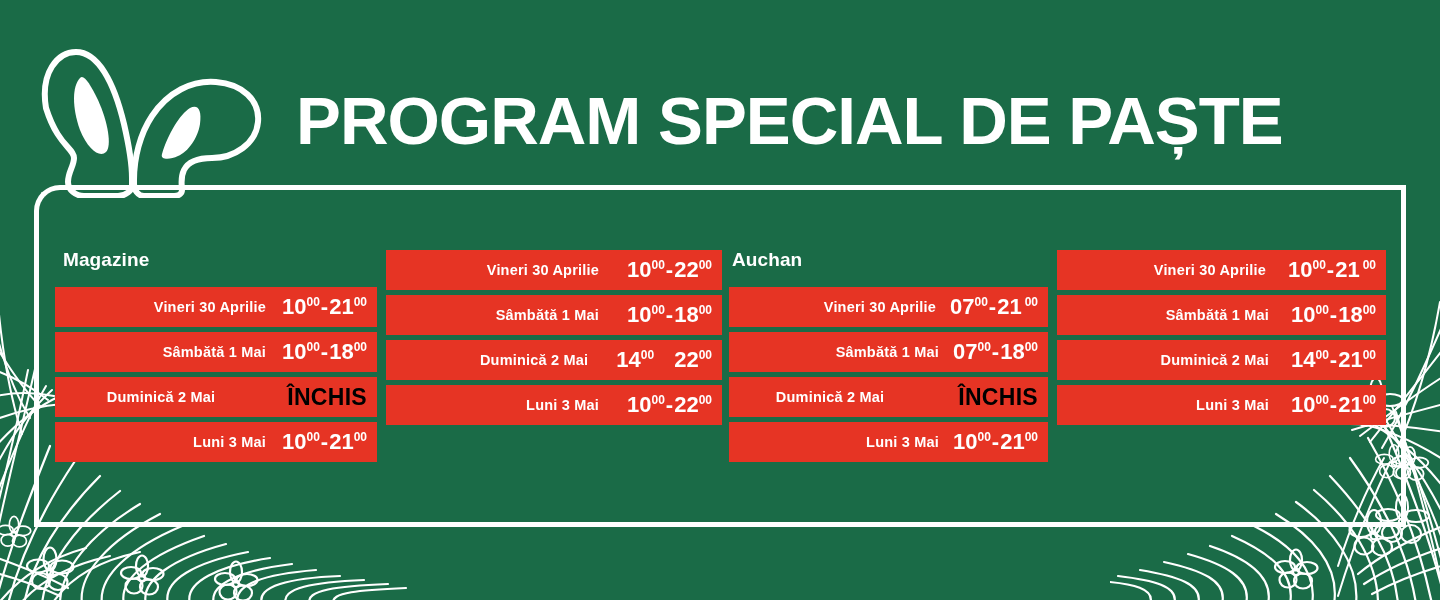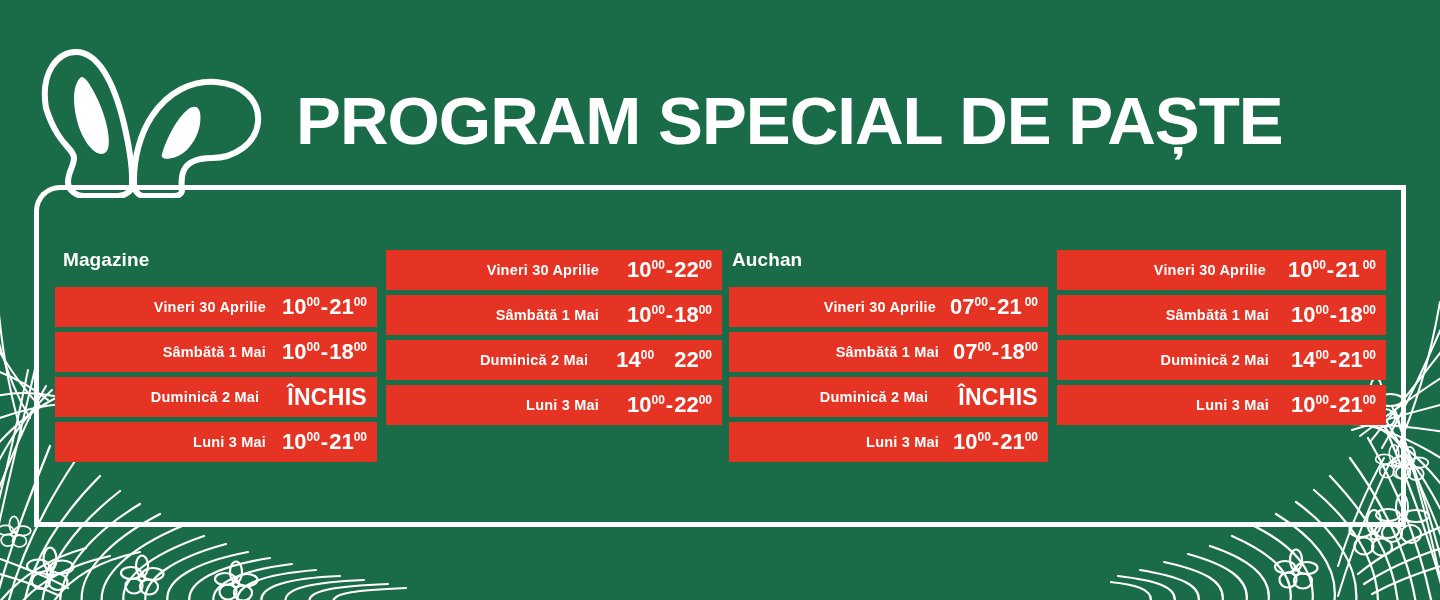--- a/index.html
+++ b/index.html
@@ -110,25 +110,26 @@
     letter-spacing:0px;
   }
   .row .hours sup {
     font-size:12px;
     font-weight:bold;
     vertical-align:super;
     line-height:0;
   }
   .row .hours .dash { font-size:22px; padding:0 1px; }
   .row .closed {
-    color:#ffffff;
+    color:#000000;
     font-weight:bold;
     font-size:23px;
     letter-spacing:0.3px;
     white-space:nowrap;
+    margin-left:44px;
   }
 
   
   .col-0 .row .day { margin-right:16px; }
   .col-1 .row .day { margin-right:28px; }
   .col-2 .row .day { margin-right:14px; }
   .col-3 .row .day { margin-right:22px; }
 
   .col-0 .row.r2 .day { margin-right:28px; }
   .col-2 .row.r2 .day { margin-right:30px; }

